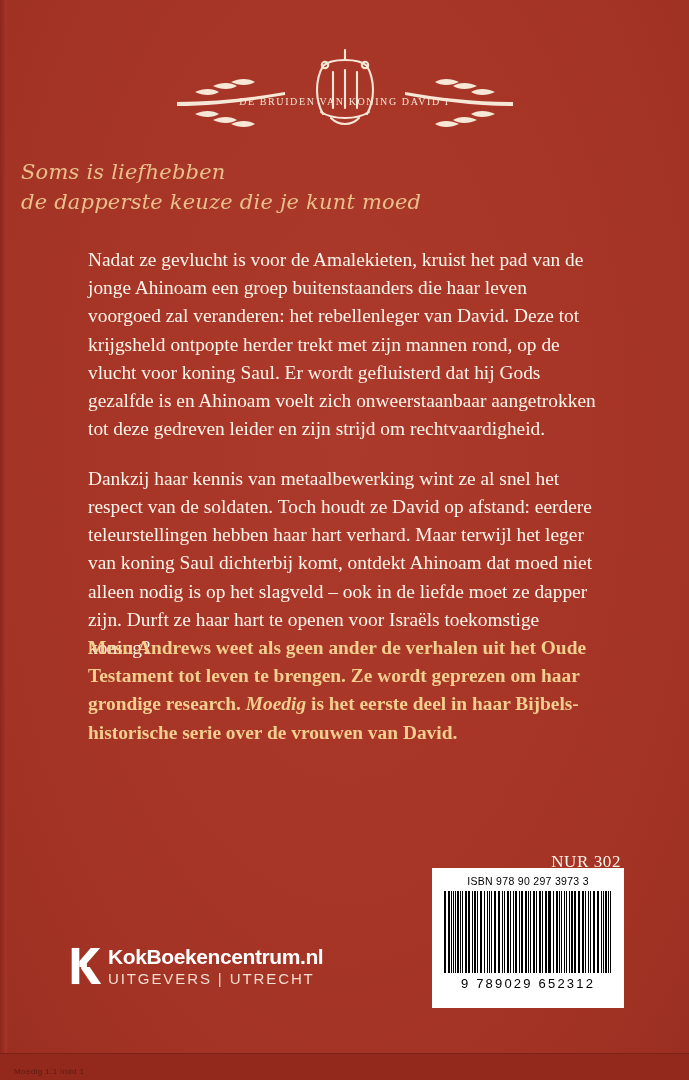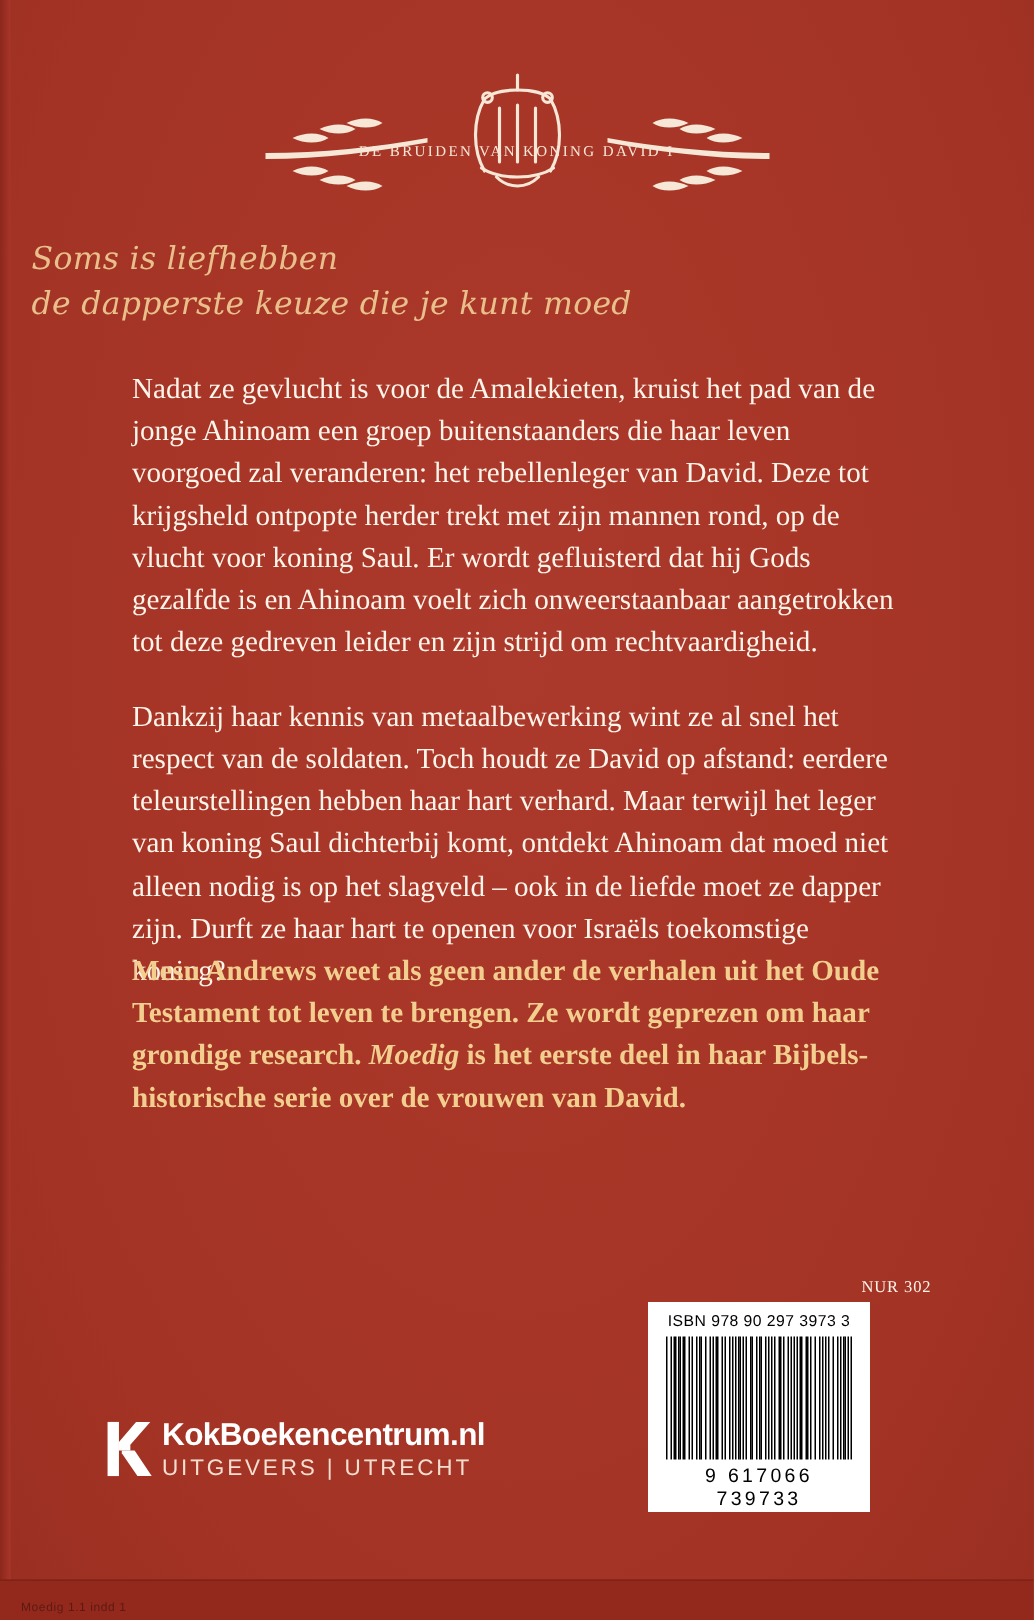--- a/index.html
+++ b/index.html
@@ -86,29 +86,29 @@
     line-height: 1.455;
   }
   .author-note em { font-style: italic; }
   
   .nur {
     position: absolute;
     top: 852px;
     right: 68px;
     color: #fdf4ea;
     font-family: "Liberation Serif", serif;
-    font-size: 11px;
+    font-size: 17px;
     letter-spacing: 0.6px;
   }
   
   .barcode-box {
     position: absolute;
     top: 868px;
     left: 432px;
-    width: 148px;
+    width: 192px;
     height: 140px;
     background: #ffffff;
     border: 1px solid #ffffff;
     box-sizing: border-box;
     padding: 6px 7px 4px 7px;
   }
   .isbn-text {
     font-family: "Liberation Sans", sans-serif;
     font-size: 10.5px;
     color: #000;
@@ -303,21 +303,21 @@
         <span style="width: 2px; margin-right: 1px; background: rgb(0, 0, 0);"></span>
         <span style="width: 1px; margin-right: 2px; background: rgb(0, 0, 0);"></span>
         <span style="width: 2px; margin-right: 2px; background: rgb(0, 0, 0);"></span>
         <span style="width: 2px; margin-right: 2px; background: rgb(0, 0, 0);"></span>
         <span style="width: 1px; margin-right: 1px; background: rgb(0, 0, 0);"></span>
         <span style="width: 1px; margin-right: 1px; background: rgb(0, 0, 0);"></span>
         <span style="width: 2px; margin-right: 1px; background: rgb(0, 0, 0);"></span>
         <span style="width: 1px; margin-right: 1px; background: rgb(0, 0, 0);"></span>
         <span style="width: 1px; margin-right: 1px; background: rgb(0, 0, 0);"></span>
       </div>
-    <div class="barcode-num">9 617066 739733</div>
+    <div class="barcode-num">9 789029 652312</div>
   </div>
 
   <div class="publisher">
     <svg class="pub-mark" viewBox="0 0 40 42">
       <path d="M6 2 L14 2 L14 16 L26 2 L36 2 L22 18 L22 22 L14 22 L14 2 Z" fill="#ffffff"></path>
       <path d="M6 2 L14 2 L14 40 L6 40 Z" fill="#ffffff"></path>
       <path d="M16 22 L25 22 L37 40 L27 40 L16 24 Z" fill="#ffffff"></path>
     </svg>
     <div class="pub-text">
       <div class="pub-name">KokBoekencentrum.nl</div>

